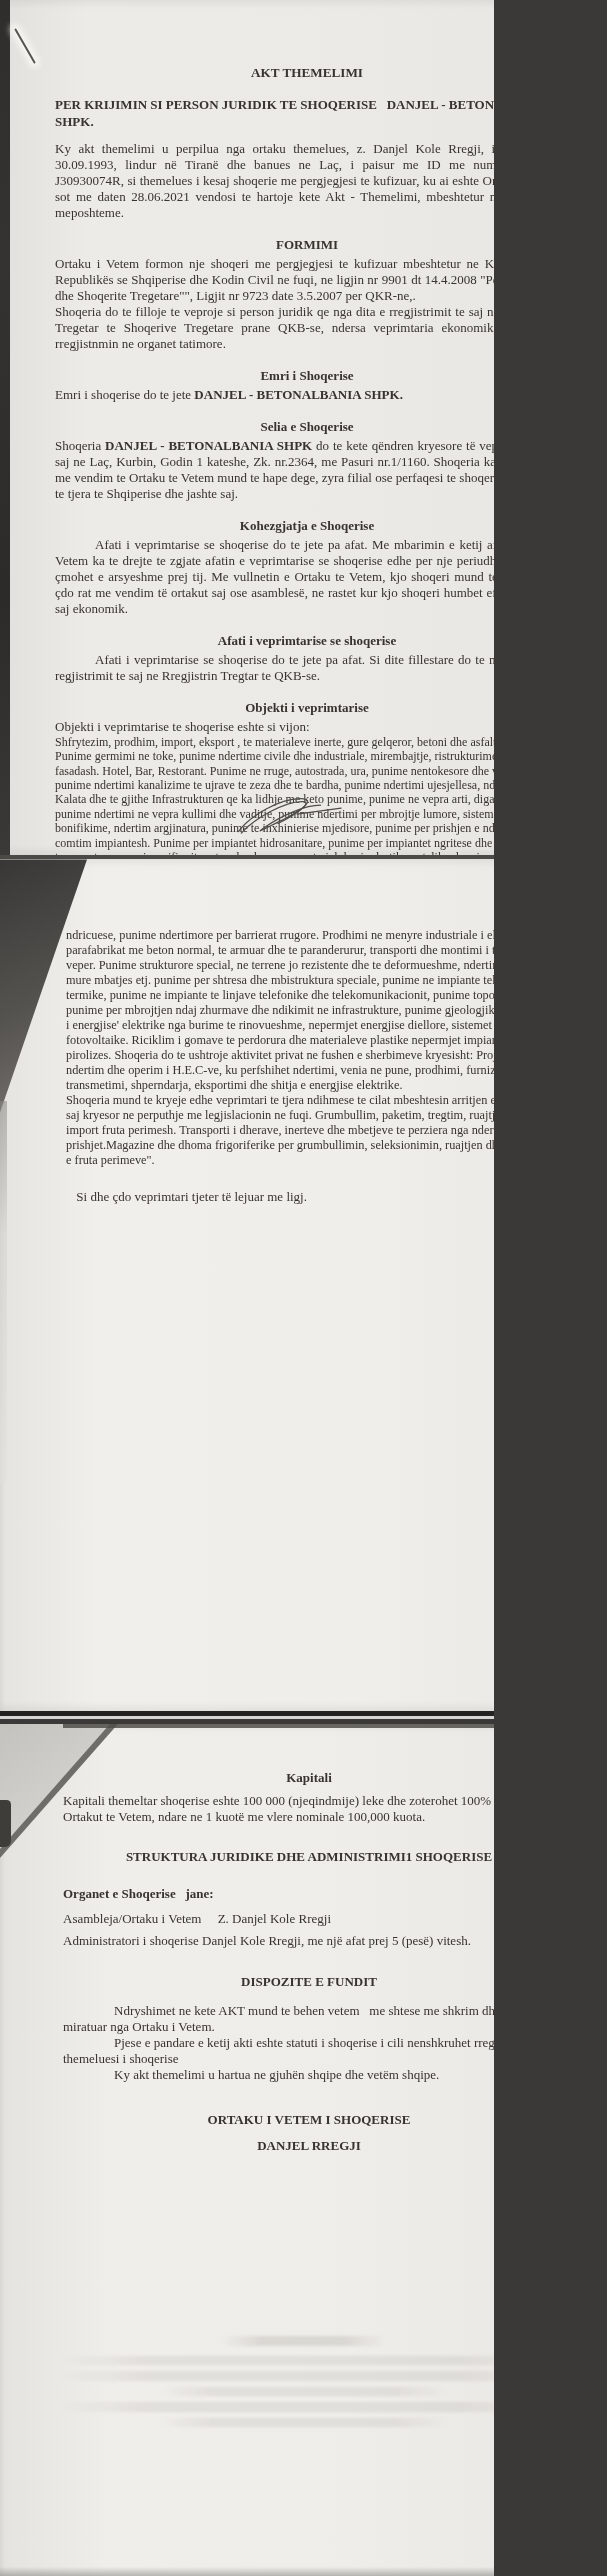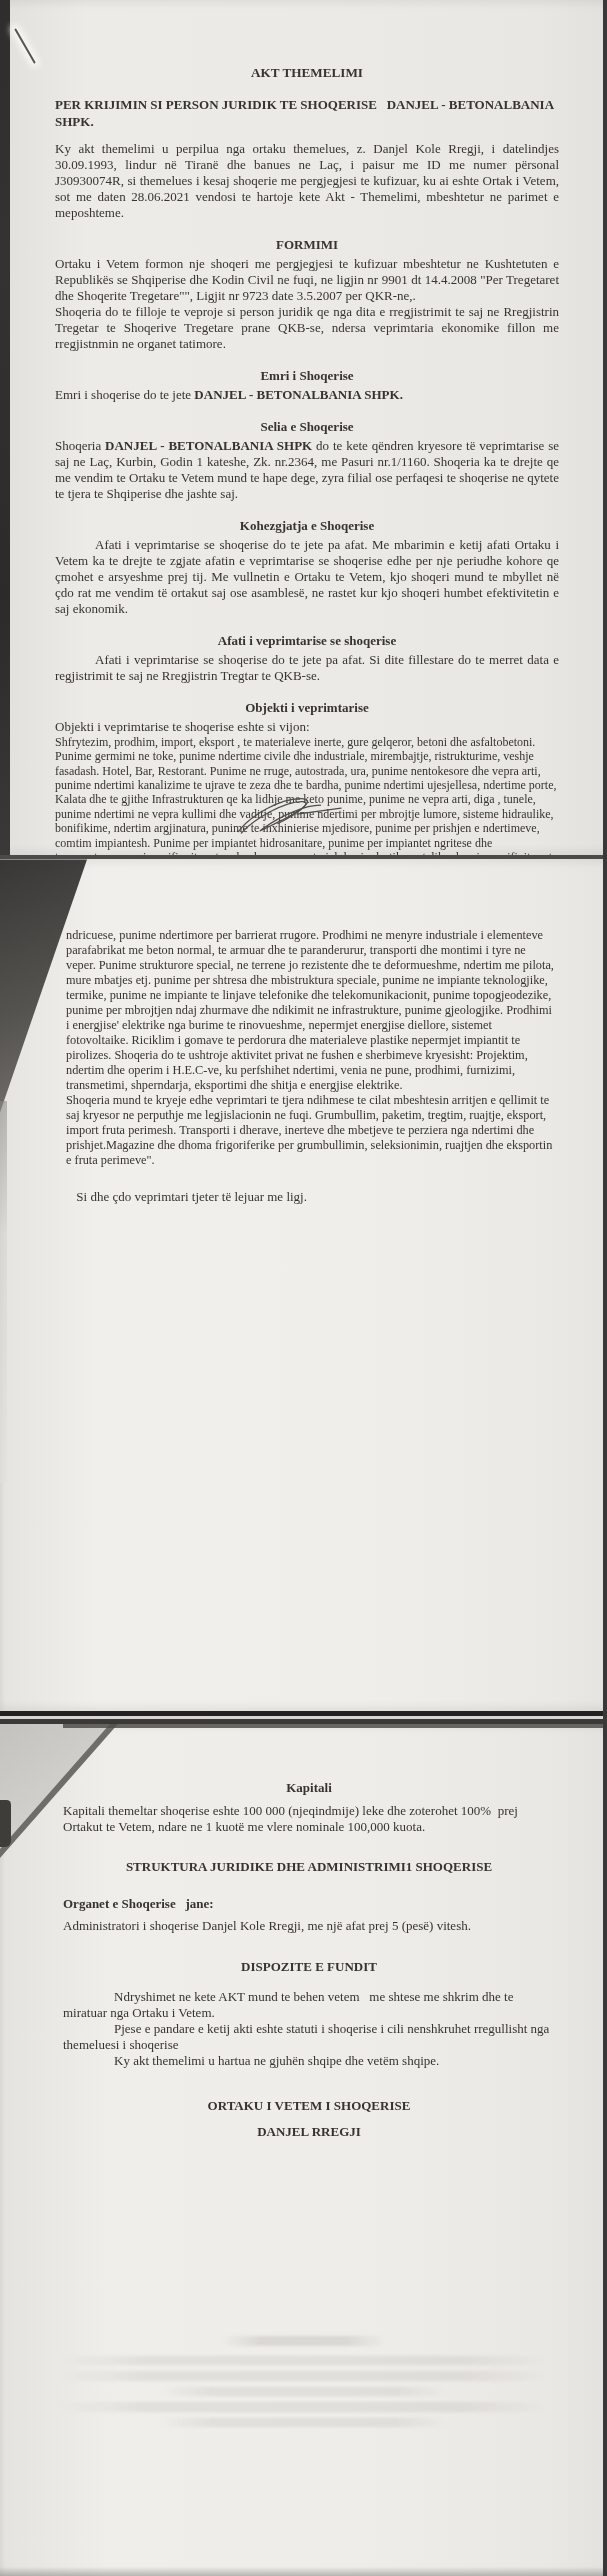--- a/index.html
+++ b/index.html
@@ -3,21 +3,21 @@
 <meta charset="utf-8">
 <style>
   html,body{margin:0;padding:0;}
   body{
     width:607px;height:2576px;
     background:#3a3938;
     font-family:"Liberation Serif","DejaVu Serif",serif;
     color:#37342f;
     -webkit-font-smoothing:antialiased;
   }
-  .doc{position:relative;width:603px;height:2576px;overflow:hidden;}
+  .doc{position:relative;width:494px;height:2576px;overflow:hidden;}
   .page{
     position:relative;width:607px;overflow:hidden;
     background:linear-gradient(90deg,#e2e0dc,#edebe7 14%,#eceae6 55%,#e9e7e3 88%,#e3e1dd);
     box-shadow:inset 0 4.4px 7.3px rgba(0,0,0,.05), inset 0 -4.4px 7.3px rgba(0,0,0,.06);
   }
   .page1{height:855px;}
   .page2{height:852px;background:linear-gradient(90deg,#e6e4e0,#f1efeb 16%,#f0eeea 60%,#ebe9e5 90%,#e6e4e0);}
   .page3{height:852px;background:linear-gradient(90deg,#e5e3df,#f0eeea 18%,#efede9 58%,#eae8e4 90%,#e4e2de);}
   .gap1{height:4.4px;background:#4c4a47;}
   .gap2{height:12.5px;background:linear-gradient(180deg,#232221 0 38%,#d8d6d2 38% 58%,#3b3937 58% 100%);}
@@ -41,21 +41,21 @@
   .fold-blob{position:absolute;left:0;top:76px;width:11px;height:47px;background:#3f3d3a;
     border-radius:0 4.4px 5.9px 0;}
   .p3-topband{position:absolute;top:0;left:63px;right:0;height:3.7px;background:#514f4a;opacity:.85;}
   .p3-bottom{position:absolute;bottom:0;left:0;right:0;height:8.8px;
     background:linear-gradient(180deg,rgba(0,0,0,0),rgba(70,68,64,.28));}
 
   
   .content{position:absolute;left:55px;width:504px;top:0;}
   .content1{padding-top:65px;}
   .content2{position:absolute;left:66px;width:489px;top:0;padding-top:69px;}
-  .content3{position:absolute;left:63px;width:492px;top:12px;padding-top:44px;}
+  .content3{position:absolute;left:63px;width:492px;top:2px;padding-top:44px;}
   p,h1,h2{margin:0;font-size:13px;line-height:16px;}
   h1{font-size:13.2px;}
   .b{font-weight:bold;}
   .c{text-align:center;}
   .j{text-align:justify;}
   .pre{white-space:pre-wrap;}
   .ind{text-indent:40px;}
   .ind3{text-indent:51px;}
   .sub{font-size:13px;line-height:17px;margin-top:15.4px;}
   .mt-intro{margin-top:11px;}
@@ -143,20 +143,21 @@
     <div class="fold-blob"></div>
     <div class="p3-topband"></div>
 
     <div class="content3">
       <h2 class="c b">Kapitali</h2>
       <p class="pre p3line" style="margin-top:7.3px;">Kapitali themeltar shoqerise eshte 100 000 (njeqindmije) leke dhe zoterohet 100%  prej Ortakut te Vetem, ndare ne 1 kuotë me vlere nominale 100,000 kuota.</p>
 
       <h2 class="c b pre" style="margin-top:24px;">STRUKTURA JURIDIKE DHE ADMINISTRIMI1 SHOQERISE</h2>
 
       <p class="b pre" style="margin-top:20.6px;">Organet e Shoqerise   jane:</p>
+      <p class="pre" style="margin-top:8.8px;">Asambleja/Ortaku i Vetem     Z. Danjel Kole Rregji</p>
       <p class="pre" style="margin-top:6.6px;">Administratori i shoqerise Danjel Kole Rregji, me një afat prej 5 (pesë) vitesh.</p>
 
       <h2 class="c b" style="margin-top:25px;">DISPOZITE E FUNDIT</h2>
       <p class="ind3 pre p3line" style="margin-top:13.2px;">Ndryshimet ne kete AKT mund te behen vetem   me shtese me shkrim dhe te miratuar nga Ortaku i Vetem.</p>
       <p class="ind3 p3line">Pjese e pandare e ketij akti eshte statuti i shoqerise i cili nenshkruhet rregullisht nga themeluesi i shoqerise</p>
       <p class="ind3 p3line">Ky akt themelimi u hartua ne gjuhën shqipe dhe vetëm shqipe.</p>
 
       <h2 class="c b" style="margin-top:29px;">ORTAKU I VETEM I SHOQERISE</h2>
       <h2 class="c b" style="margin-top:10px;">DANJEL RREGJI</h2>
     </div>

